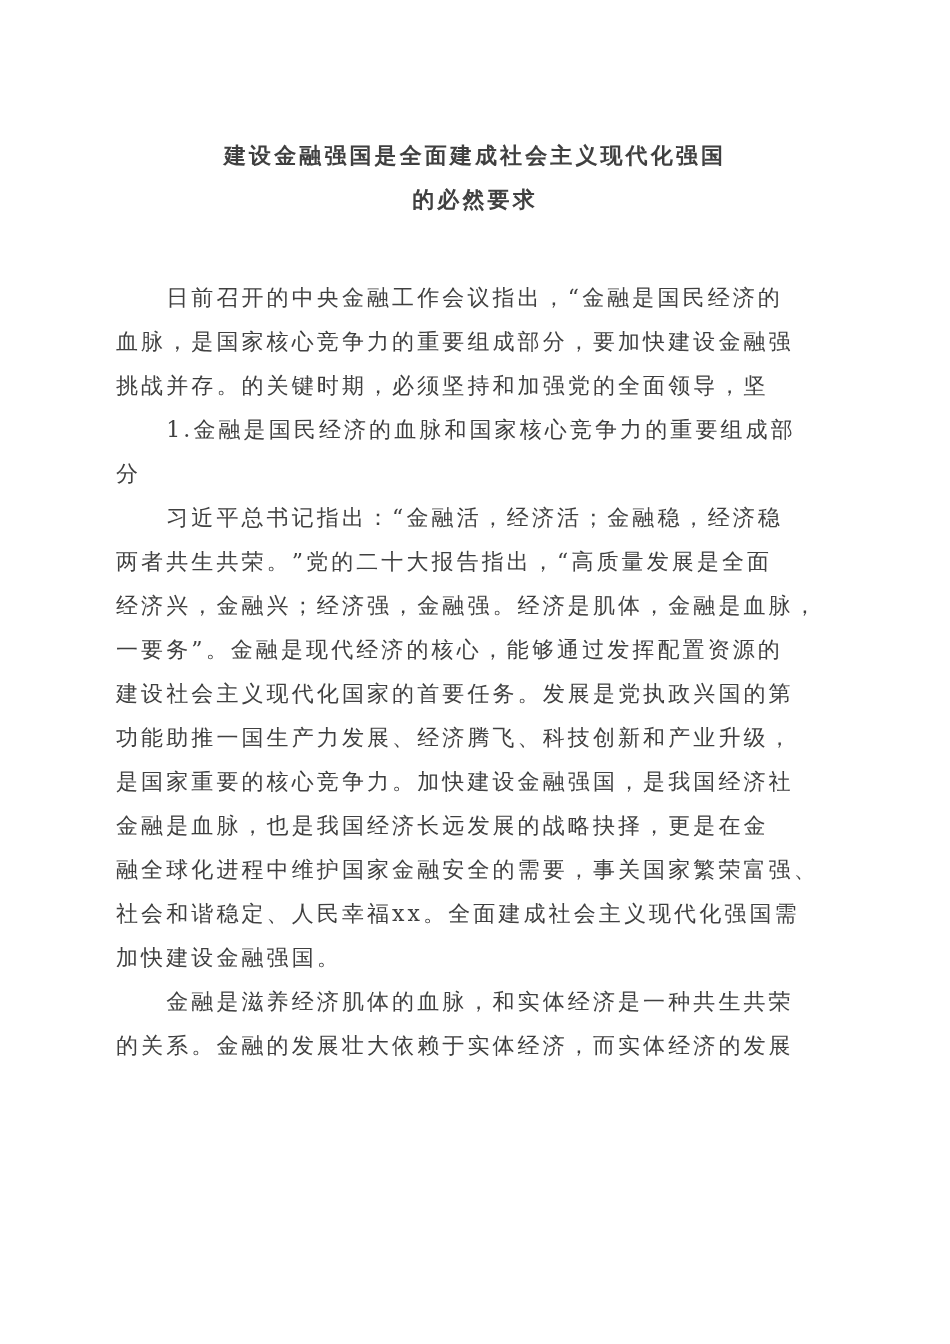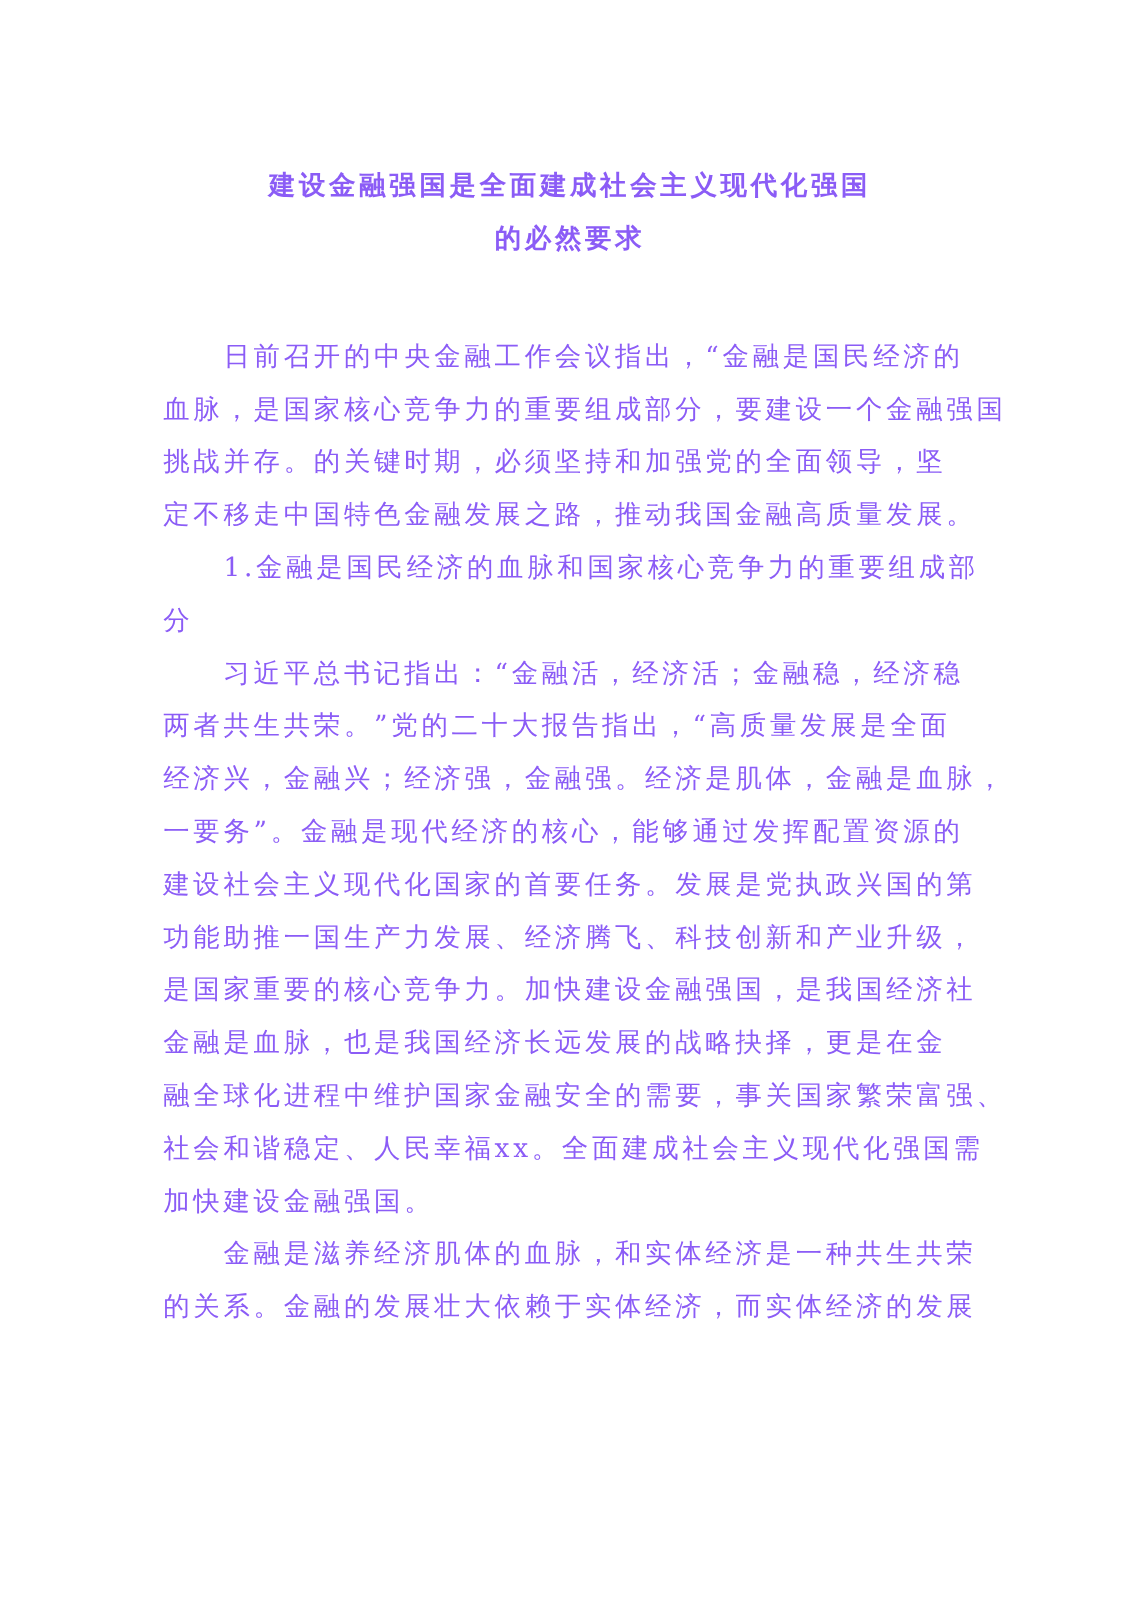--- a/index.html
+++ b/index.html
@@ -33,51 +33,50 @@
       font-weight: bold;
       font-size: 33px;
       line-height: 46px;
       letter-spacing: 0px;
       color: #000000;
       margin: 0;
     }
     .title .line { display: block; white-space: nowrap; }
     .body {
       position: absolute;
-      left: 136px;
+      left: 116px;
       top: 276px;
       width: 712px;
     }
     .line {
       display: block;
       height: 44px;
       line-height: 44px;
       font-size: 22px;
       letter-spacing: 3.1px;
       white-space: nowrap;
-      color: #8b5cf6;
+      color: #404040;
     }
   </style>
 </head>
 <body>
 
 <div class="page">
 
   <h1 class="title">
     <span class="line">建设金融强国是全面建成社会主义现代化强国</span>
     <span class="line">的必然要求</span>
   </h1>
 
   <div class="body">
 
     <div>
       <span class="line">　　日前召开的中央金融工作会议指出，“金融是国民经济的</span>
-      <span class="line">血脉，是国家核心竞争力的重要组成部分，要建设一个金融强国</span>
+      <span class="line">血脉，是国家核心竞争力的重要组成部分，要加快建设金融强</span>
       <span class="line">挑战并存。的关键时期，必须坚持和加强党的全面领导，坚</span>
-      <span class="line">定不移走中国特色金融发展之路，推动我国金融高质量发展。</span>
     </div>
 
     <div>
       <span class="line">　　1.金融是国民经济的血脉和国家核心竞争力的重要组成部</span>
       <span class="line">分</span>
     </div>
 
     <div>
       <span class="line">　　习近平总书记指出：“金融活，经济活；金融稳，经济稳</span>
       <span class="line">两者共生共荣。”党的二十大报告指出，“高质量发展是全面</span>

